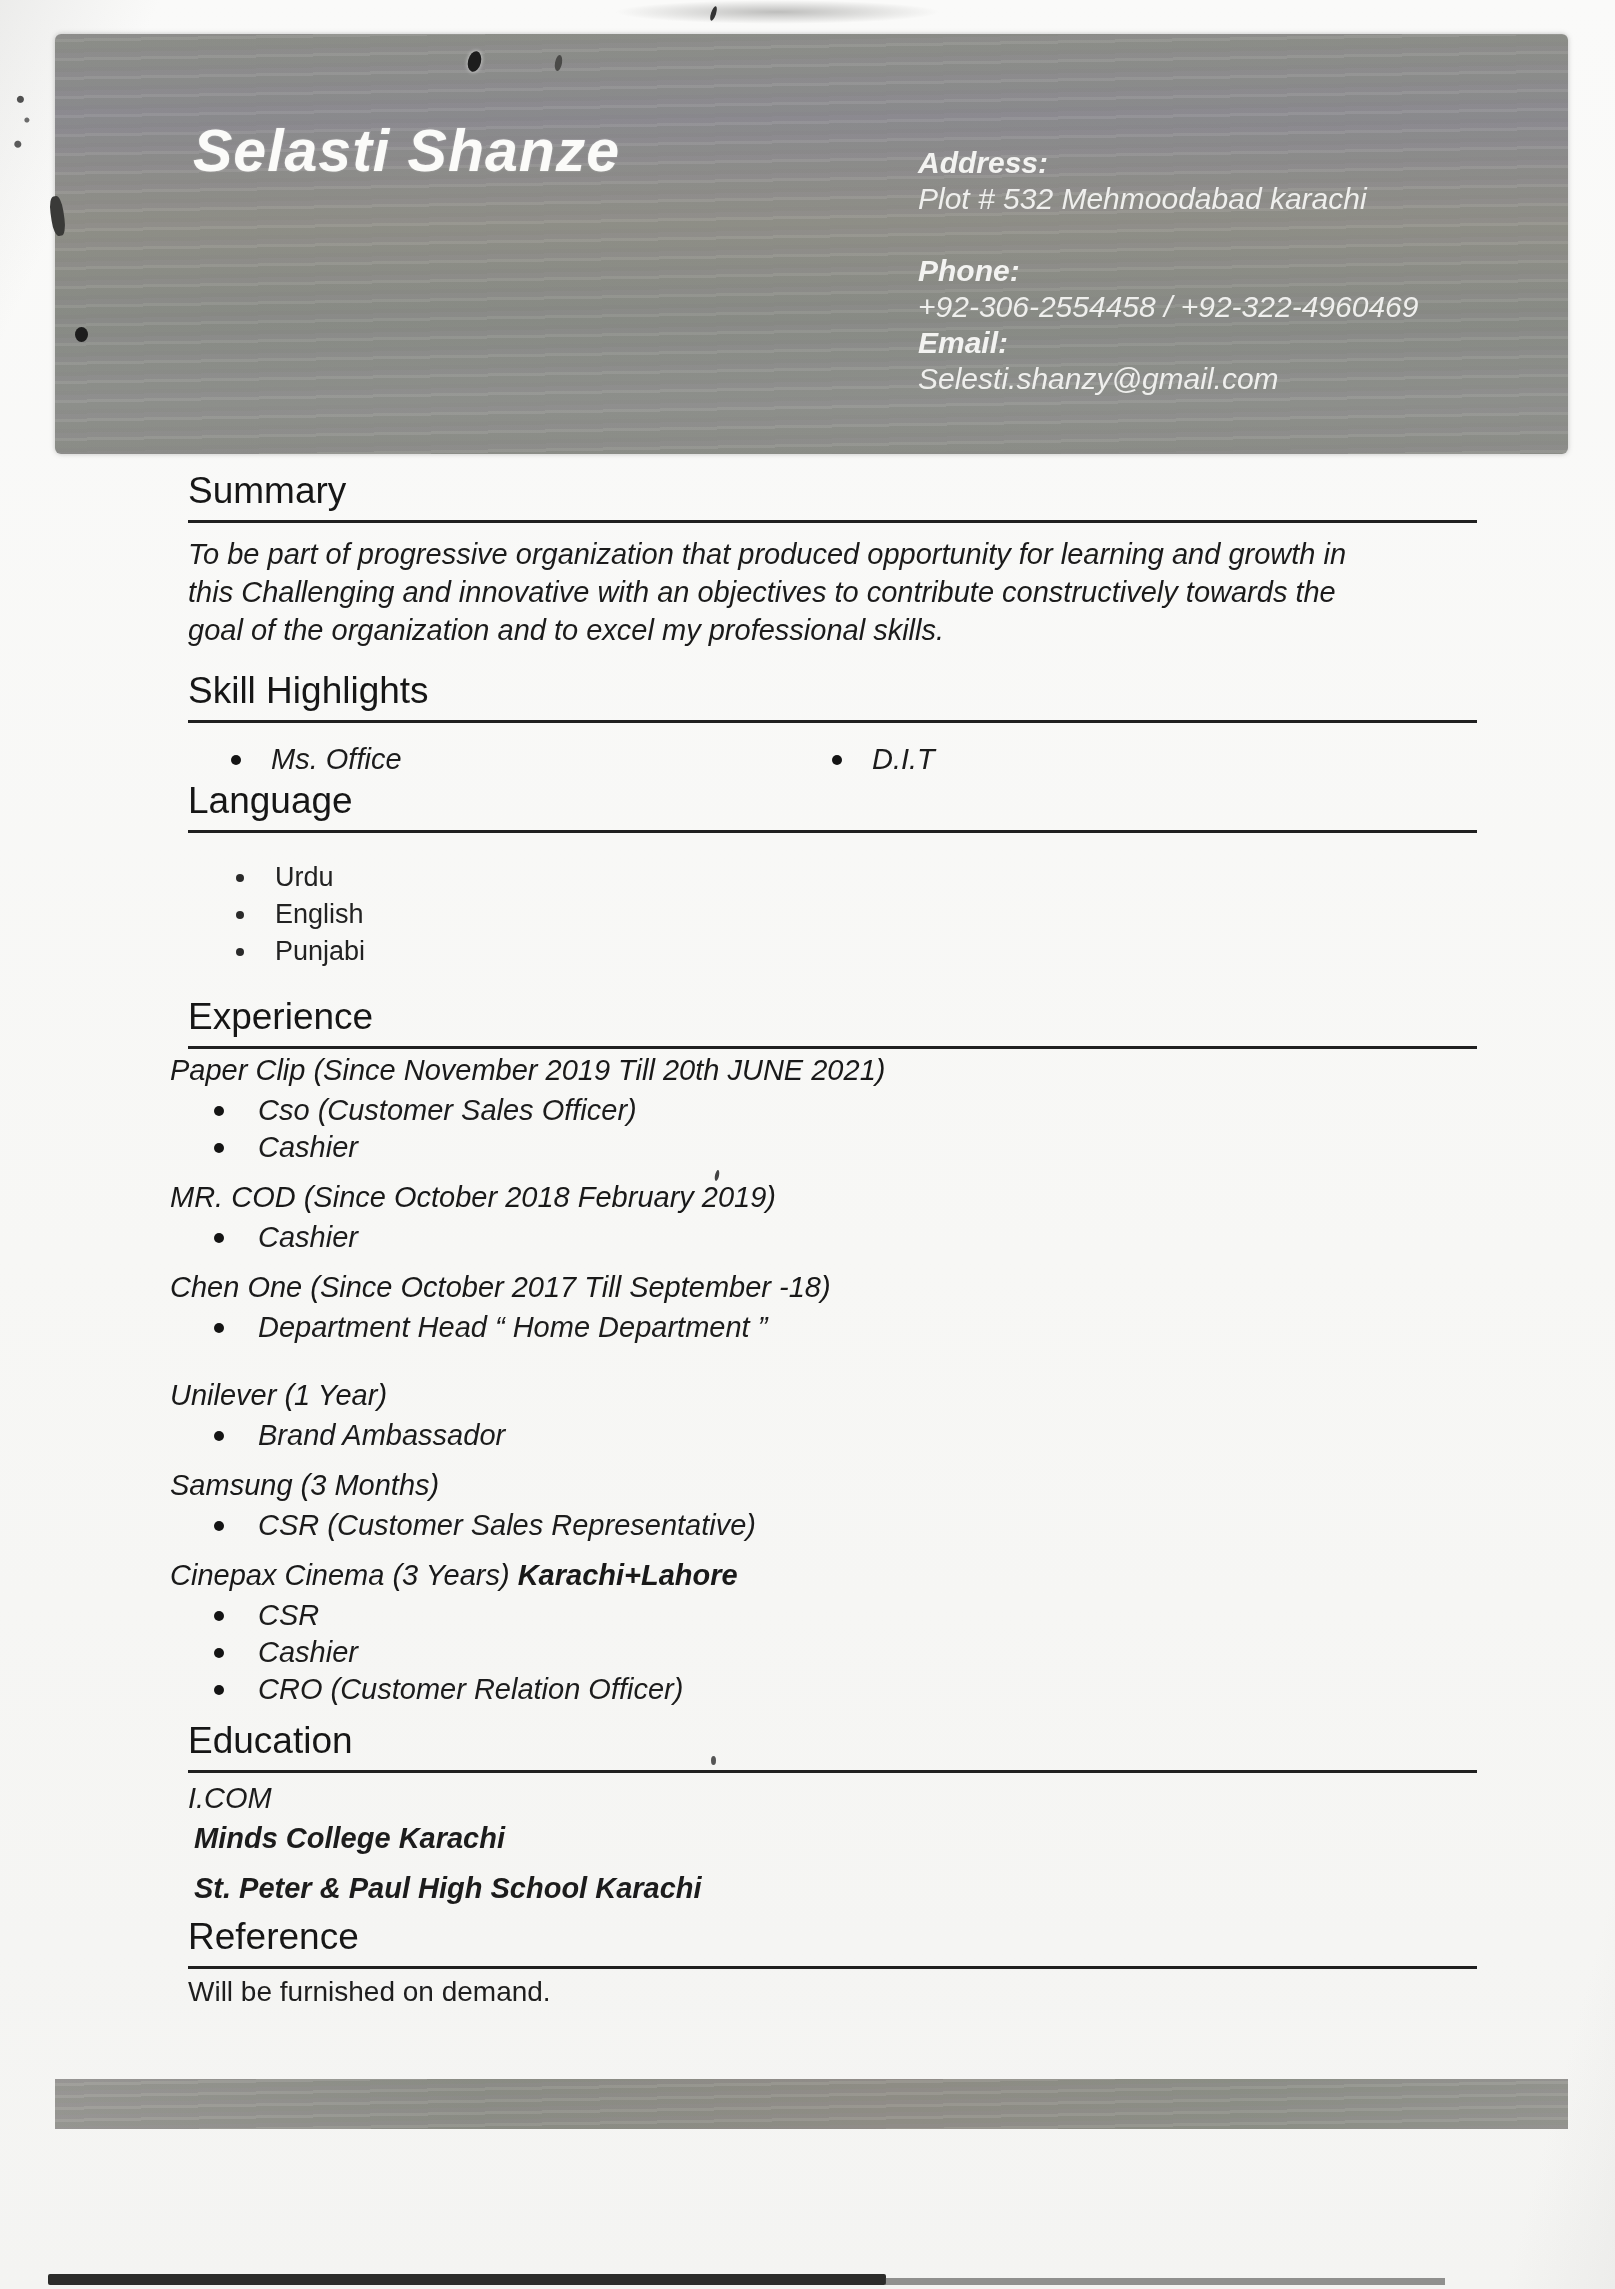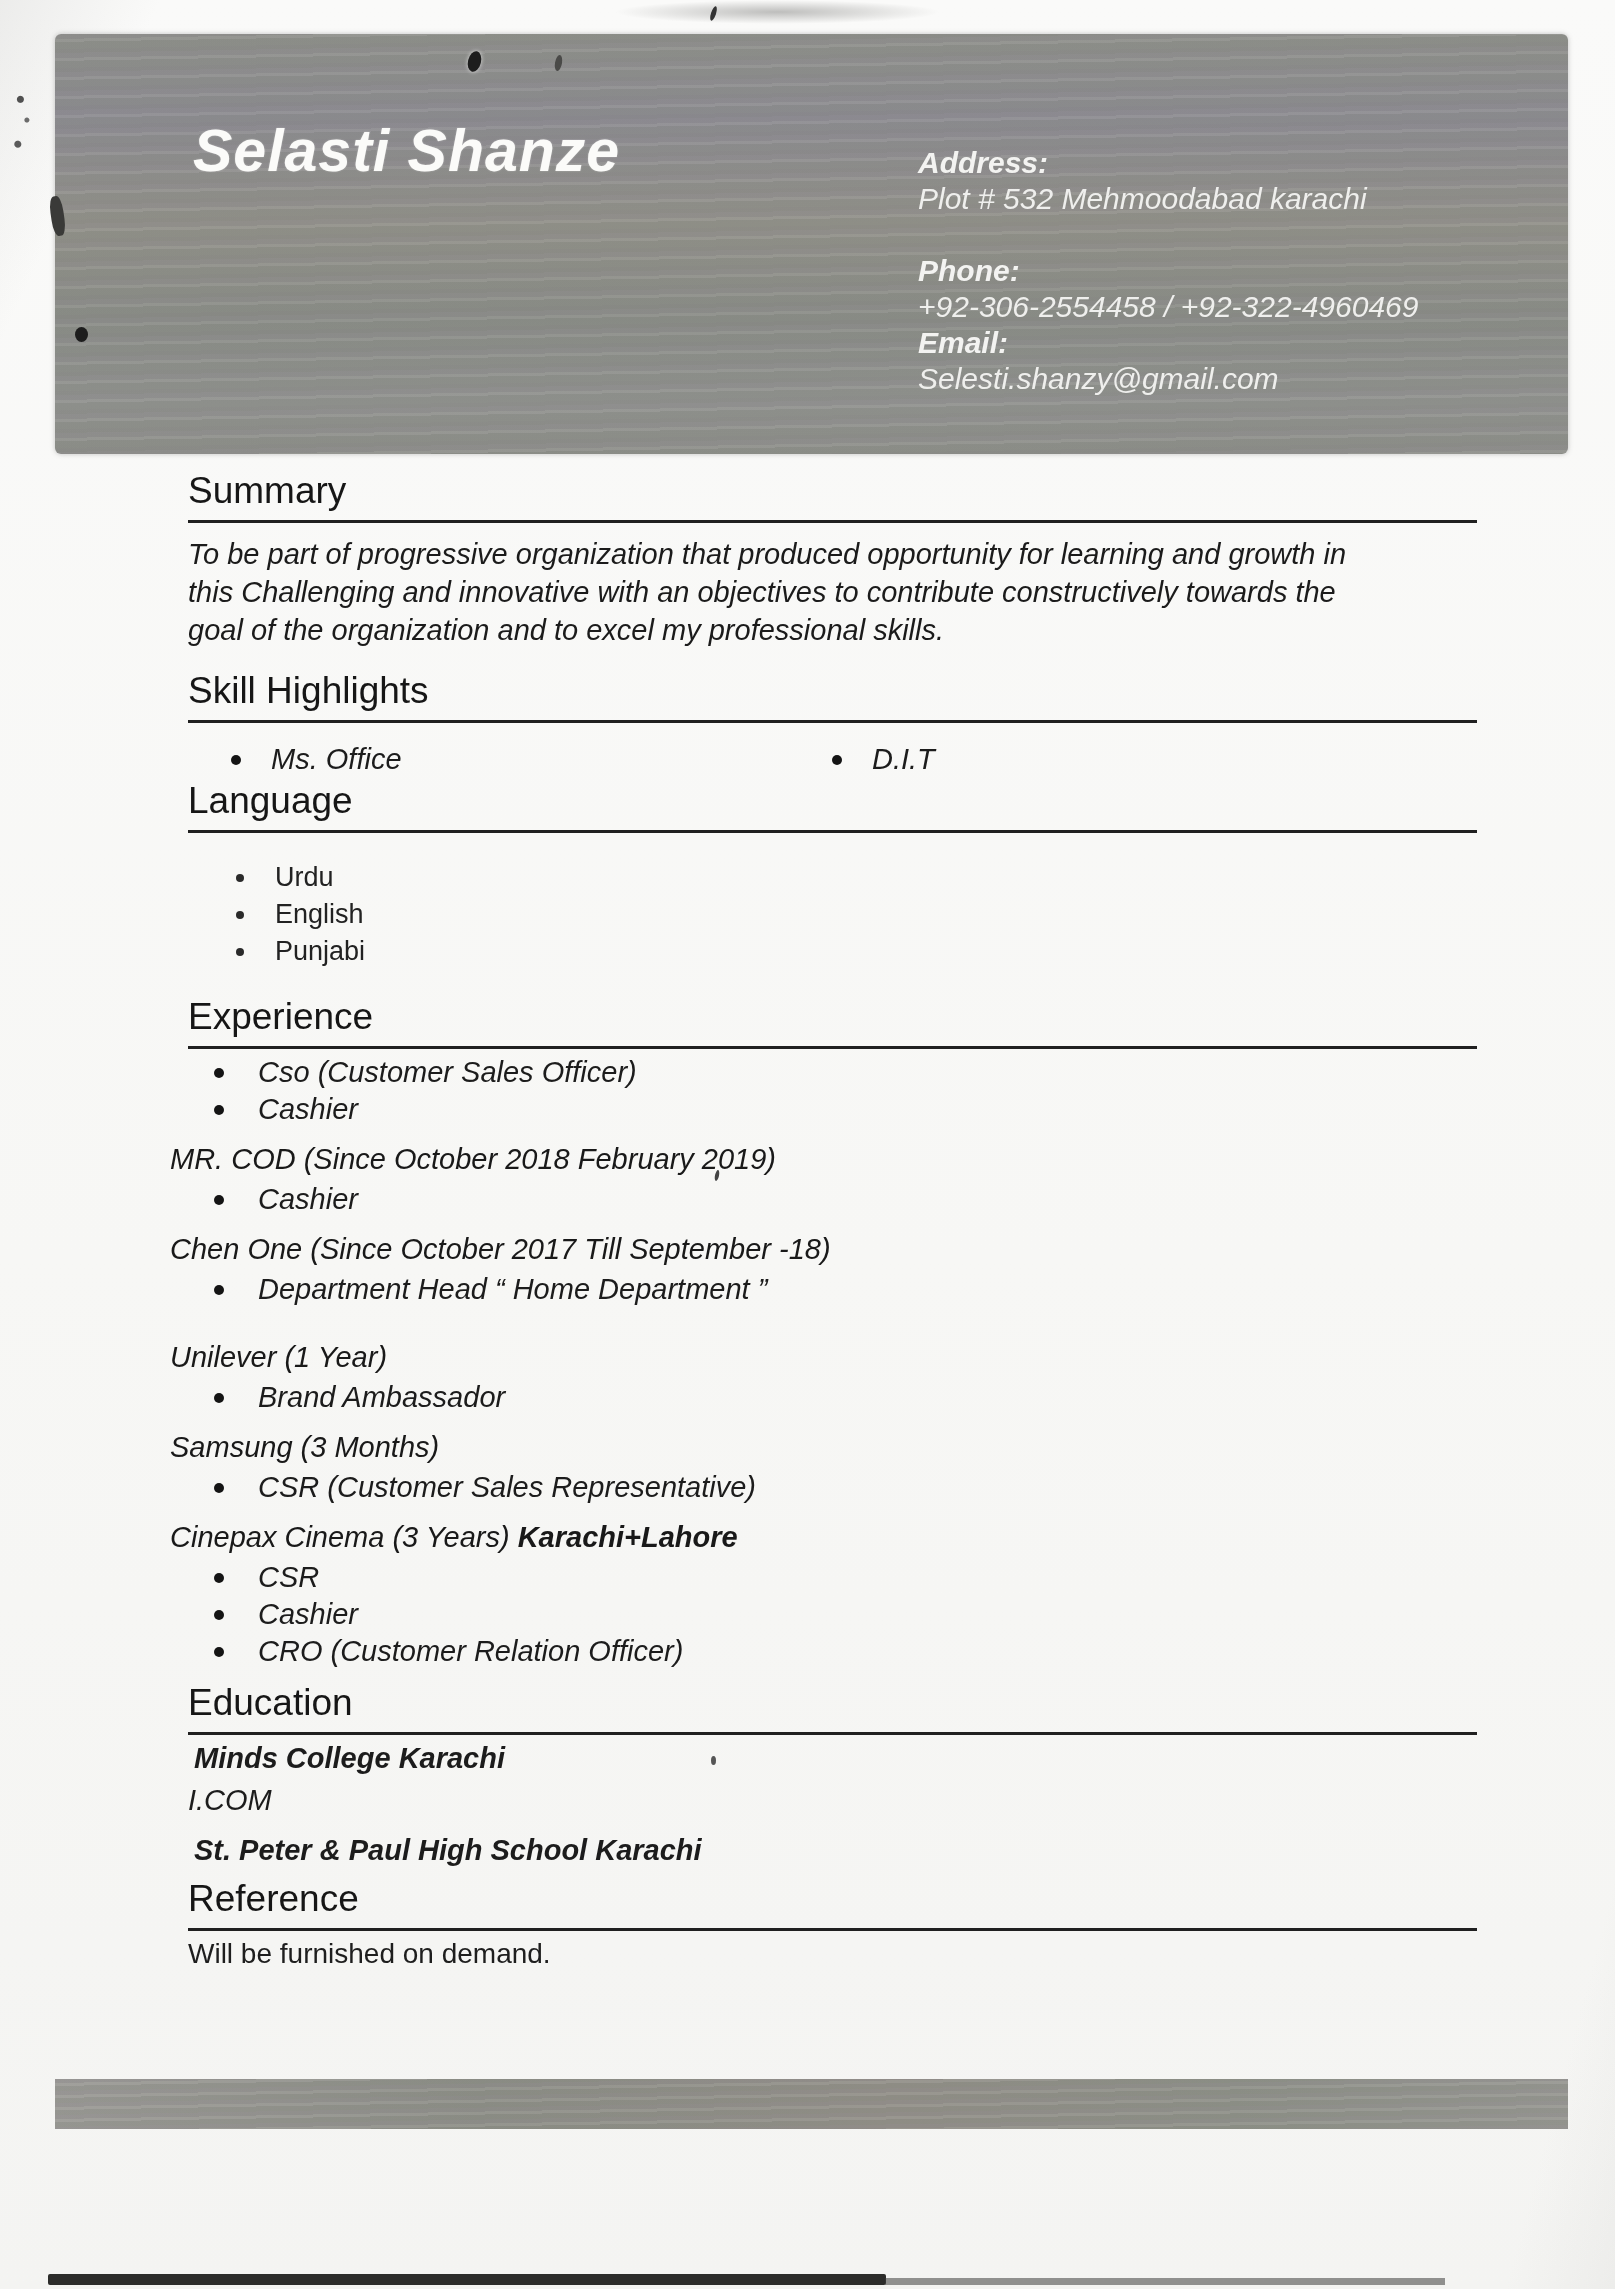--- a/index.html
+++ b/index.html
@@ -156,20 +156,23 @@
         <span>English</span>
       </div>
       <div class="lang-item">
         <span class="dot"></span>
         <span>Punjabi</span>
       </div>
     </div>
 
     <div class="sec-heading experience-heading">Experience</div>
 
+    <div class="company m4">
+      <span>Paper Clip (Since November 2019 Till 20th JUNE 2021)</span><span class="company-bold"></span>
+    </div>
     <div class="role m5">
       <span class="dot"></span>
       <span>Cso (Customer Sales Officer)</span>
     </div>
     <div class="role">
       <span class="dot"></span>
       <span>Cashier</span>
     </div>
 
     <div class="company m14">
@@ -214,22 +217,22 @@
     <div class="role">
       <span class="dot"></span>
       <span>Cashier</span>
     </div>
     <div class="role">
       <span class="dot"></span>
       <span>CRO (Customer Relation Officer)</span>
     </div>
 
     <div class="sec-heading education-heading">Education</div>
+    <div class="edu-line edu-m8">I.COM</div>
     <div class="edu-line edu-bold edu-m6">Minds College Karachi</div>
-    <div class="edu-line edu-m8">I.COM</div>
     <div class="edu-line edu-bold edu-m16">St. Peter &amp; Paul High School Karachi</div>
 
     <div class="sec-heading reference-heading">Reference</div>
     <div class="ref-body">Will be furnished on demand.</div>
 
   </div>
 
   <div class="footer-band"></div>
   <div class="edge-strip-1"></div>
   <div class="edge-strip-2"></div>

